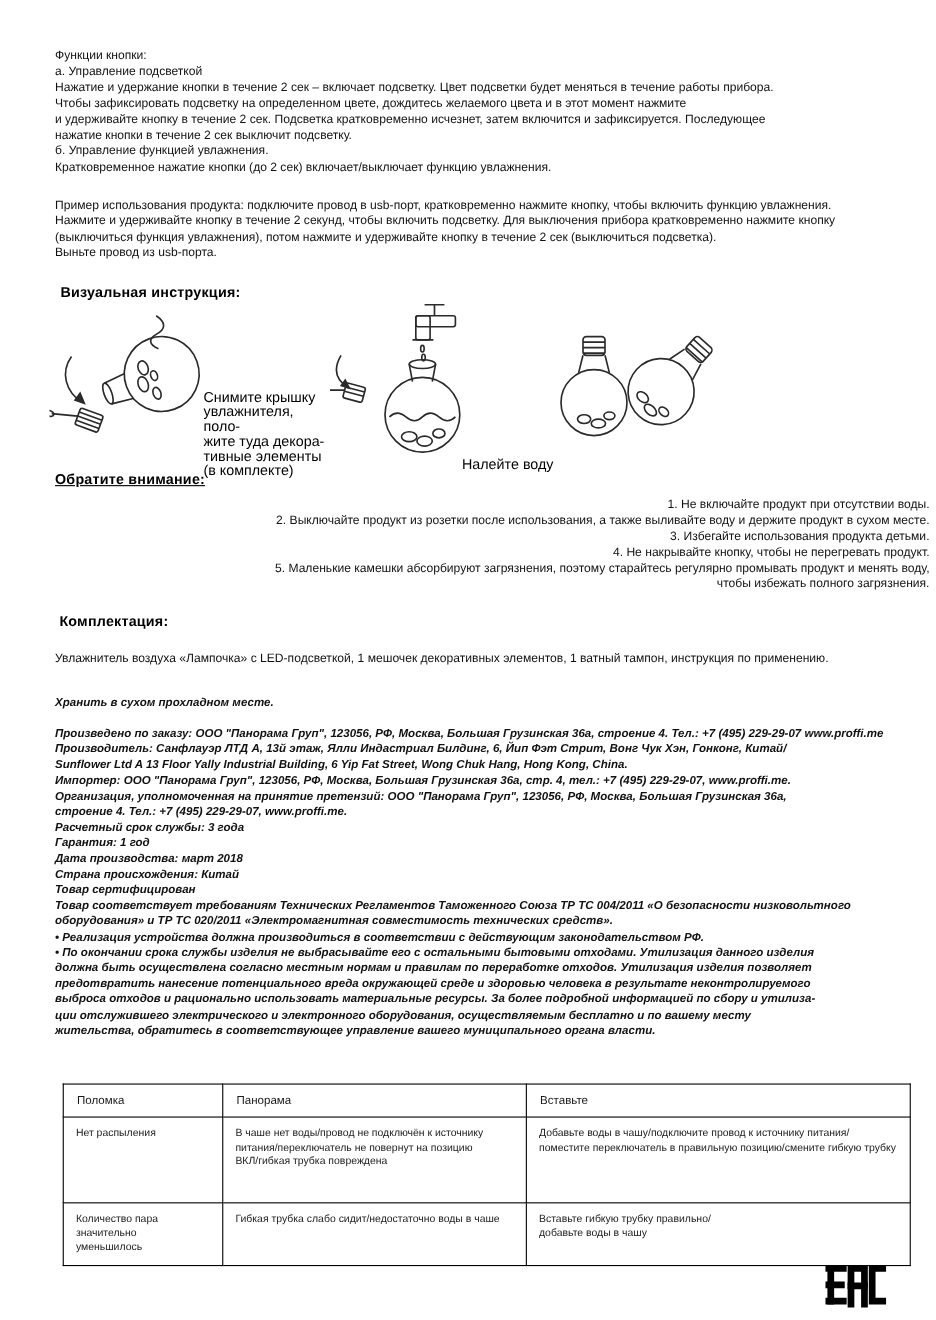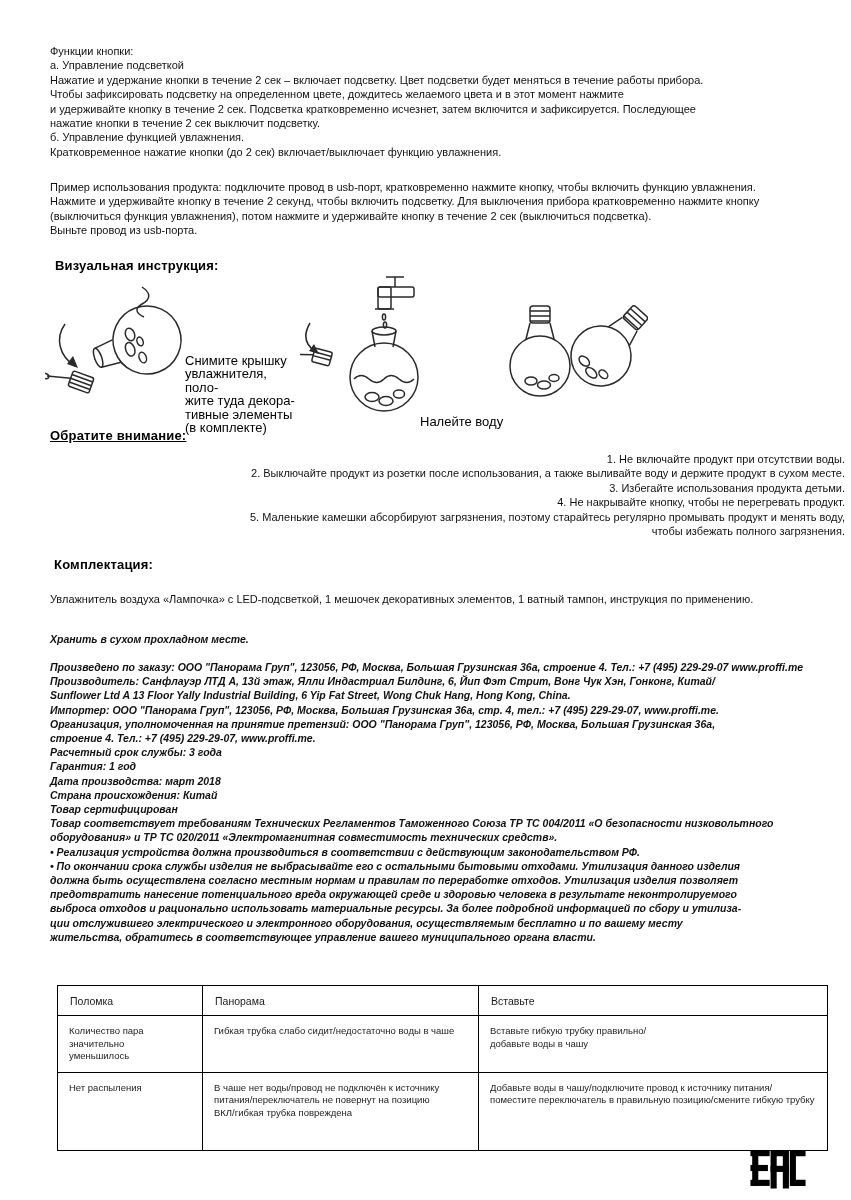--- a/index.html
+++ b/index.html
@@ -160,34 +160,34 @@
         <col style="width:349px">
     </colgroup>
     <thead>
       <tr>
         <th>Поломка</th>
         <th>Панорама</th>
         <th>Вставьте</th>
       </tr>
     </thead>
     <tbody>
-      <tr style="height:56px;">
-        <td class="pre">Количество пара значительно
-уменьшилось</td>
-        <td class="pre">Гибкая трубка слабо сидит/недостаточно воды в чаше</td>
-        <td class="pre">Вставьте гибкую трубку правильно/
-добавьте воды в чашу</td>
-      </tr>
       <tr style="height:78px;">
         <td class="pre">Нет распыления</td>
         <td class="pre">В чаше нет воды/провод не подключён к источнику
 питания/переключатель не повернут на позицию
 ВКЛ/гибкая трубка повреждена</td>
         <td class="pre">Добавьте воды в чашу/подключите провод к источнику питания/
 поместите переключатель в правильную позицию/смените гибкую трубку</td>
+      </tr>
+      <tr style="height:56px;">
+        <td class="pre">Количество пара значительно
+уменьшилось</td>
+        <td class="pre">Гибкая трубка слабо сидит/недостаточно воды в чаше</td>
+        <td class="pre">Вставьте гибкую трубку правильно/
+добавьте воды в чашу</td>
       </tr>
     </tbody>
   </table>
 
   <svg class="abs" style="left:750px; top:1146px;" width="56" height="44" viewBox="0 0 64 48" aria-label="EAC">
     <g stroke="#000" stroke-width="7" stroke-linecap="square" fill="none">
       <path d="M6,7 V41"></path>
       <path d="M4,7 H19"></path>
       <path d="M4,24 H17"></path>
       <path d="M4,41 H19"></path>

